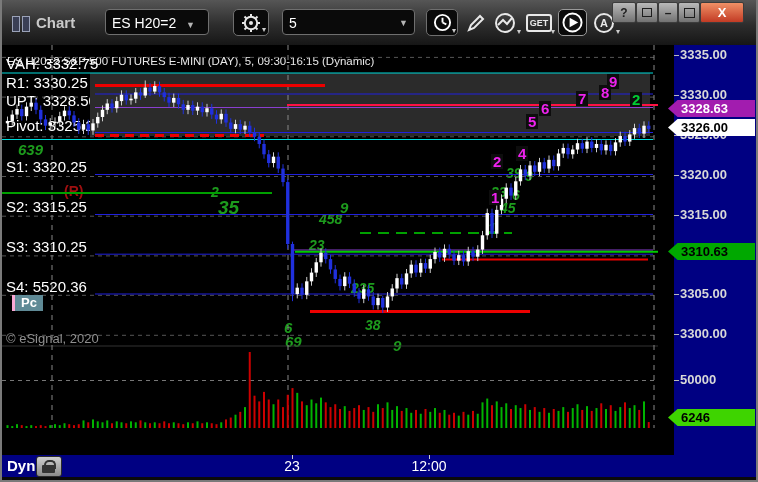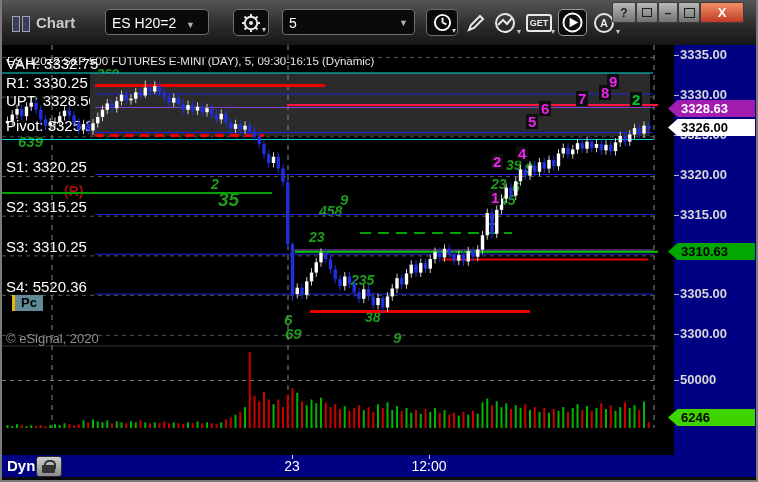--- a/index.html
+++ b/index.html
@@ -22,24 +22,24 @@
   .mini{position:absolute;top:2px;height:19px;border:1px solid #3c3c3c;border-radius:2px;
         background:linear-gradient(#b9b9b9,#727272);color:#1d1d1d;font-size:12px;font-weight:bold;
         display:flex;align-items:center;justify-content:center;}
   .mini.close{background:linear-gradient(#f09066,#c23b24);color:#fff;font-size:13px;}
   .caret{position:absolute;font-size:8px;color:#ccc;}
   
   .plot-label{position:absolute;color:#fff;font-size:15px;white-space:nowrap;z-index:2;}
   .symbol-title{position:absolute;left:5px;top:55px;color:#e8e8e8;font-size:11.5px;z-index:1;white-space:nowrap;}
   #plot-svg{position:absolute;left:0;top:45px;z-index:3;}
   .marker{position:absolute;z-index:4;font-weight:bold;font-size:15px;background:#0d0d0d;padding:0 2px;line-height:15px;}
-  .scribble{position:absolute;z-index:1;color:#1d9b1d;font-style:italic;font-weight:bold;}
+  .scribble{position:absolute;z-index:1;color:#1d9b1d;font-style:italic;font-weight:bold;margin-top:8px;}
   .r-label{position:absolute;z-index:2;color:#a01010;font-weight:bold;font-size:14px;}
-  .pc-badge{position:absolute;left:10px;top:295px;background:#5f8a96;color:#000000;font-size:13px;
-            font-weight:bold;padding:0 6px;border-left:3px solid #eab308;z-index:4;line-height:16px;}
+  .pc-badge{position:absolute;left:10px;top:295px;background:#5f8a96;color:#ffffff;font-size:13px;
+            font-weight:bold;padding:0 6px;border-left:3px solid #f9a8d4;z-index:4;line-height:16px;}
   .site-link{position:absolute;left:4px;top:312px;color:#2b3cff;font-size:17px;font-weight:bold;
              text-decoration:underline;z-index:4;}
   .copyright{position:absolute;left:4px;top:331px;color:#8f8f8f;font-size:13px;z-index:4;}
   
   .price-axis{position:absolute;left:672px;top:45px;width:86px;height:432px;background:#000082;z-index:5;}
   .ax-lbl{position:absolute;left:6px;color:#d8d8d8;font-size:13px;white-space:nowrap;font-weight:bold;}
   .ax-lbl:before{content:"";position:absolute;left:-6px;top:8px;width:5px;height:1px;background:#bbb;}
   .badge{position:absolute;left:-6px;height:17px;font-size:13px;font-weight:bold;line-height:17px;
          padding-left:13px;width:74px;clip-path:polygon(0 50%,11% 0,100% 0,100% 100%,11% 100%);}
   .tabrow{position:absolute;left:0;top:429px;width:672px;height:26px;background:#000;z-index:6;}

